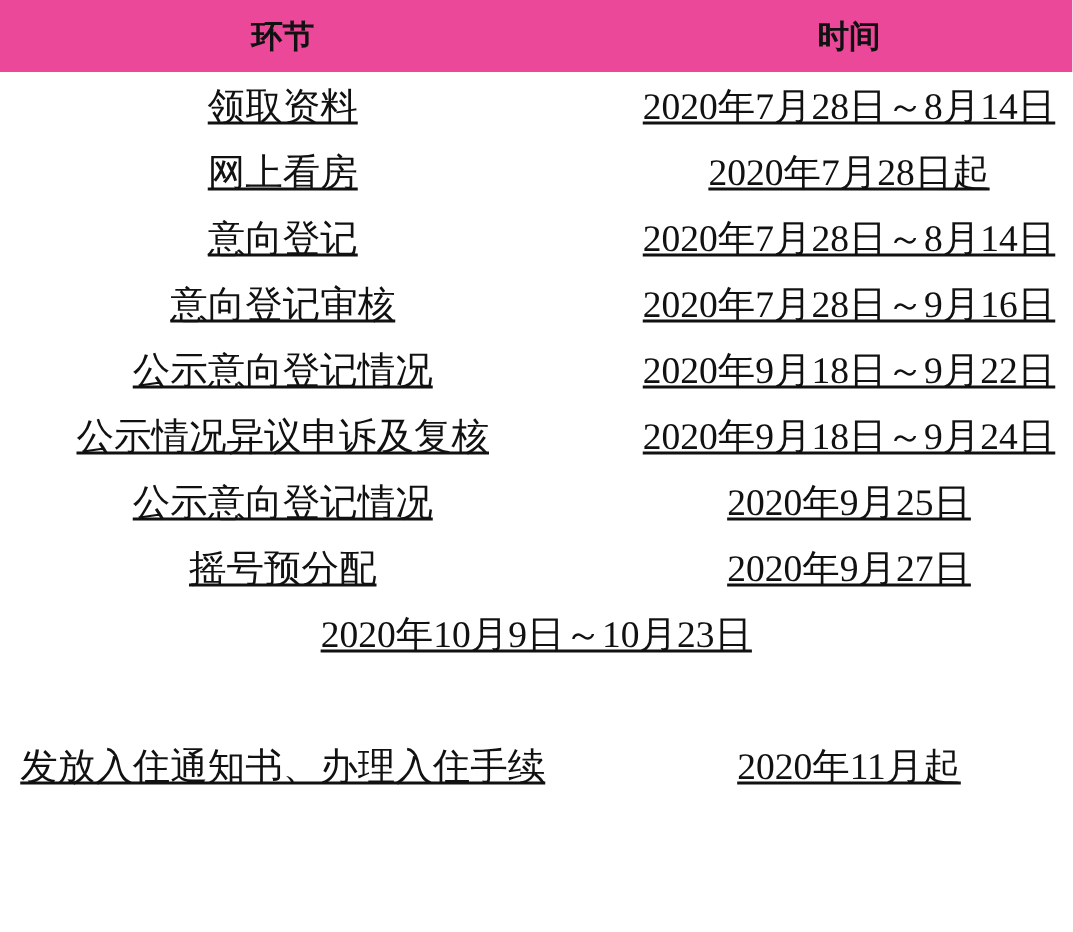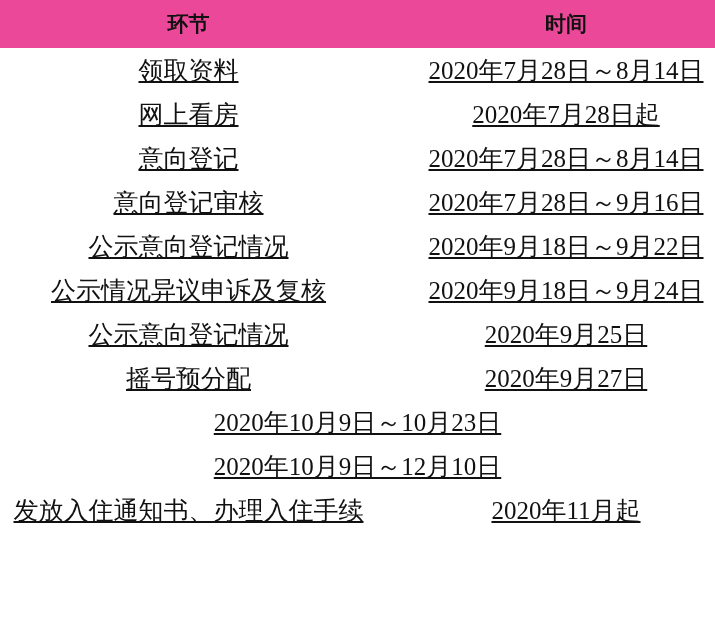--- a/index.html
+++ b/index.html
@@ -96,21 +96,20 @@
     <div class="cell time">2020年9月27日</div>
   </div>
 
 
 
   <div class="row">
     <div class="cell time">2020年10月9日～10月23日</div>
   </div>
 
   <div class="row">
-    <div class="cell time">2020年10月9日～12月10日</div>
   </div>
 
   <div class="row">
     <div class="cell step">发放入住通知书、办理入住手续</div>
     <div class="cell time">2020年11月起</div>
   </div>
 </div>
 </div>
 
 </body></html>

